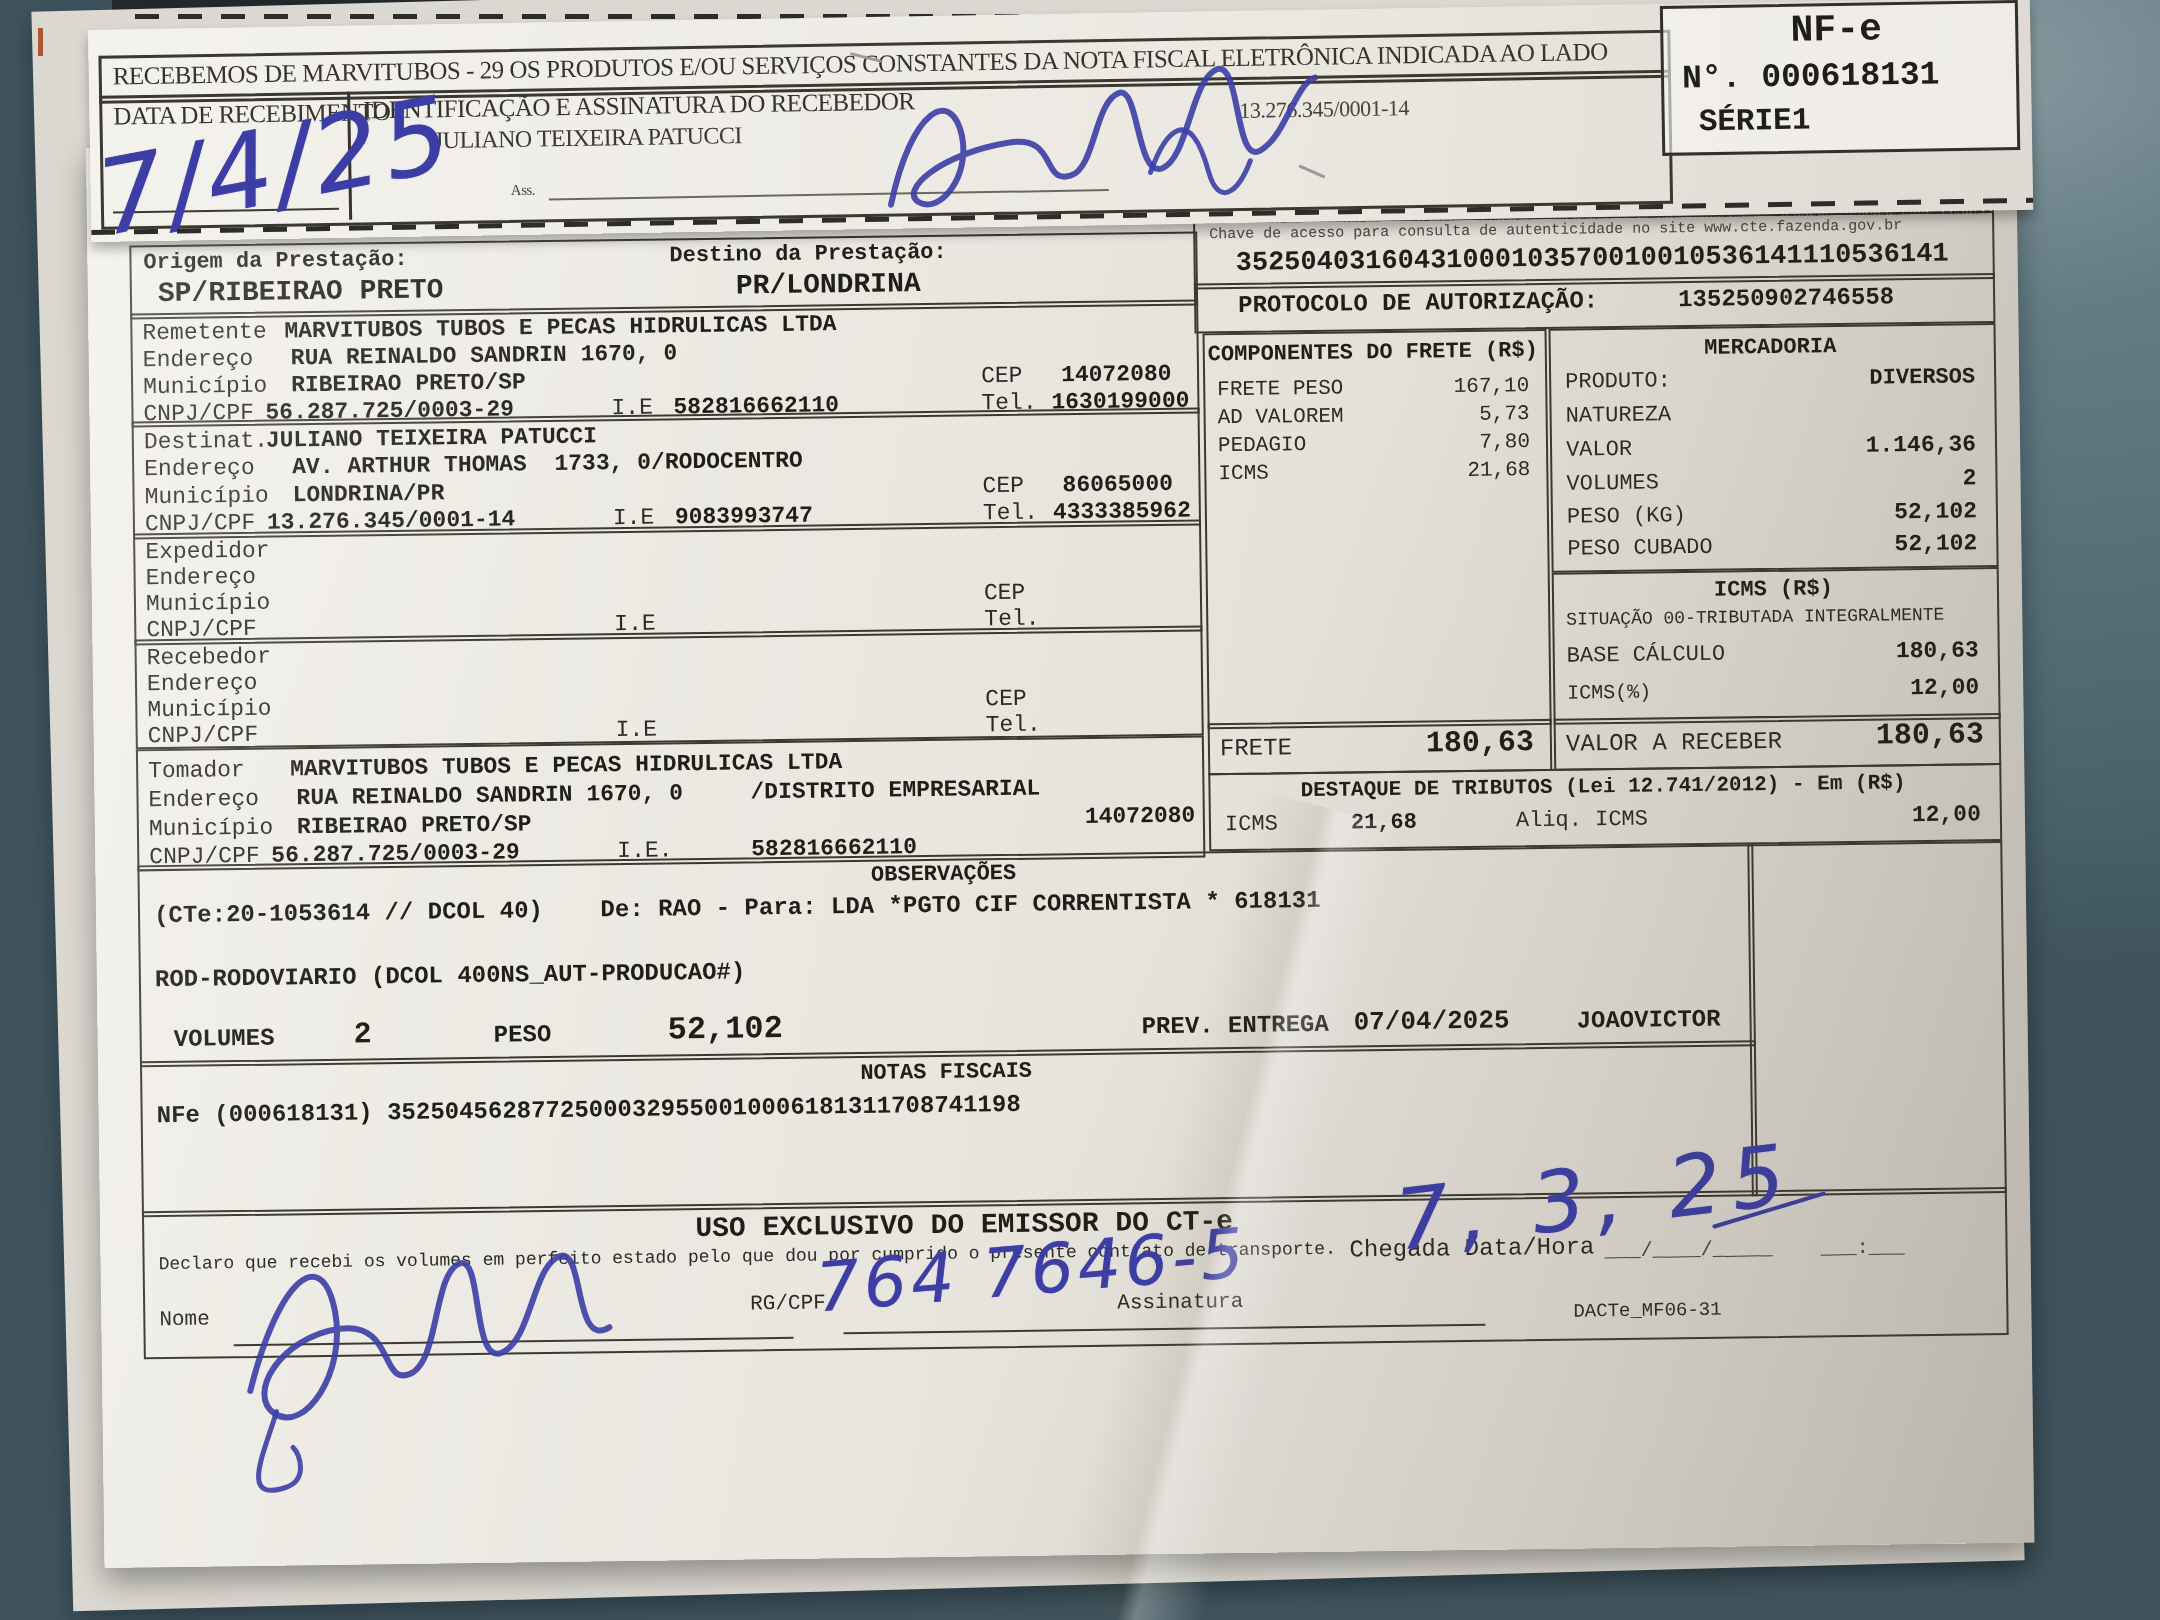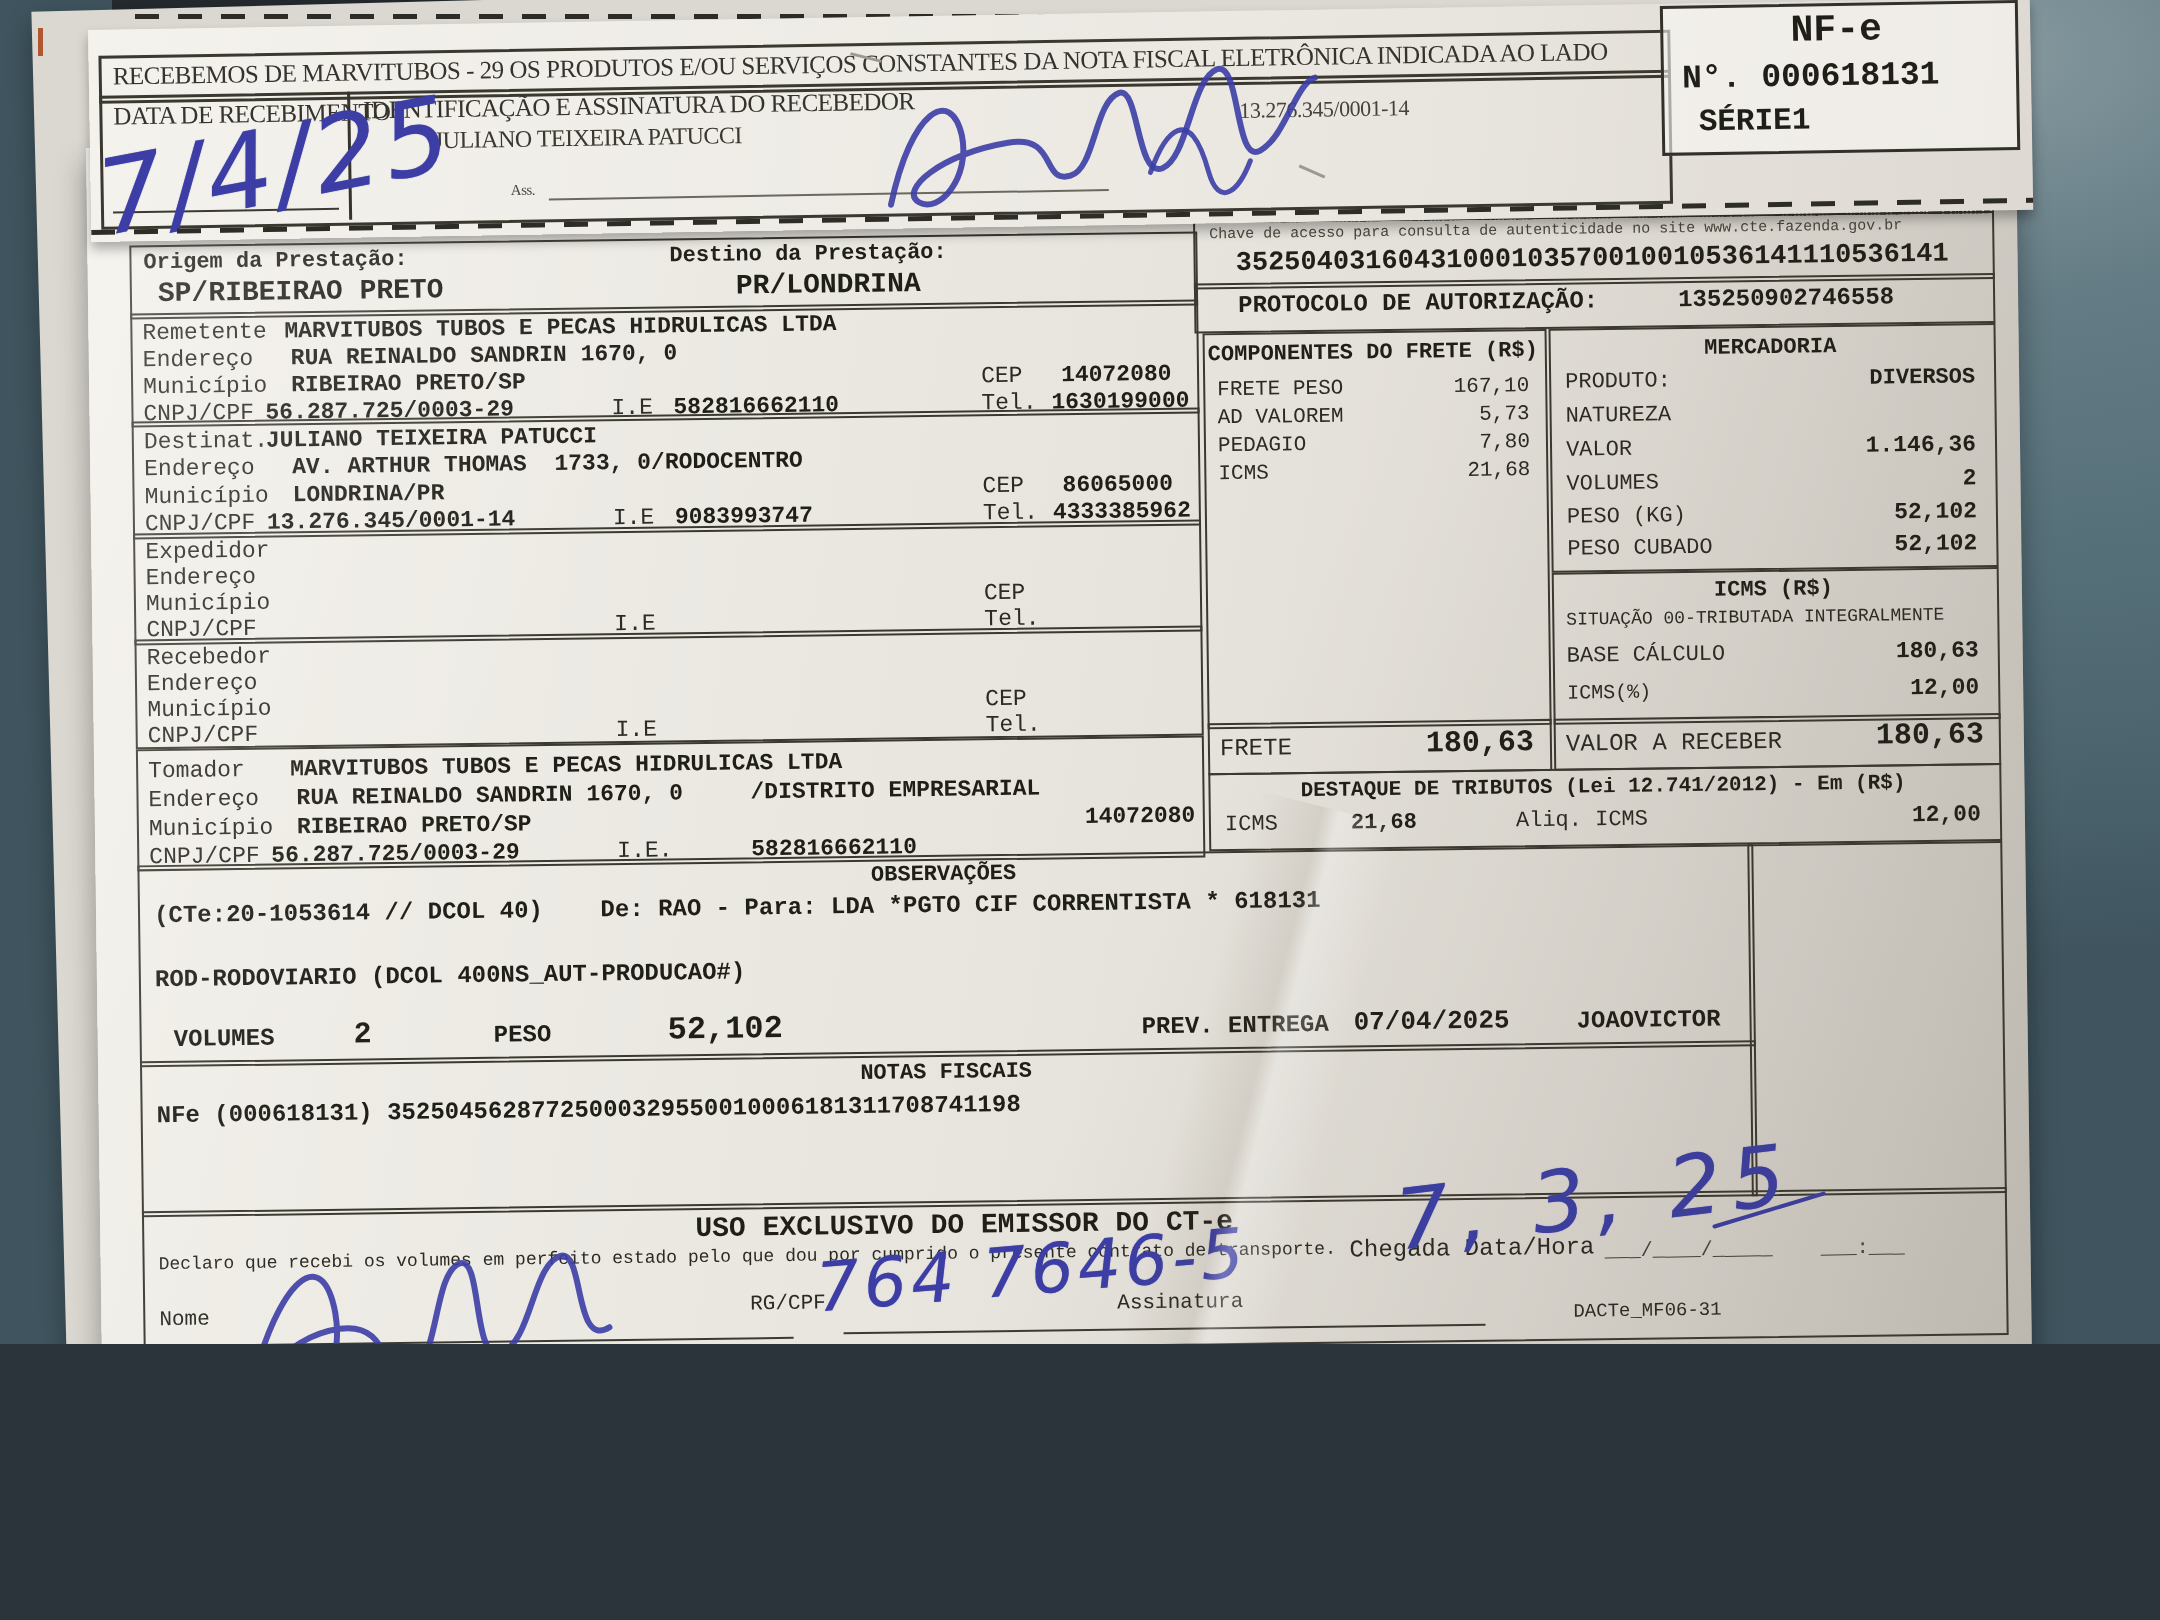--- a/index.html
+++ b/index.html
@@ -1,16 +1,16 @@
 <!DOCTYPE html>
 <html><head>
 <meta charset="utf-8">
 <style>
   html,body{margin:0;padding:0;background:#2a343a;}
-  .stage{position:relative;width:2160px;height:1344px;overflow:hidden;
+  .stage{position:relative;width:2160px;height:1620px;overflow:hidden;
     background:radial-gradient(1400px 900px at 92% 4%, #86999f 0%, #637b84 28%, #56707a 55%, #48606a 85%, #3f545e 100%);
     font-family:"Liberation Sans",sans-serif;}
   .abs{position:absolute;}
   .t{position:absolute;white-space:pre;color:#2b2a23;line-height:1.05;}
   .mono{font-family:"Liberation Mono","DejaVu Sans Mono",monospace;}
   .ser{font-family:"Liberation Serif","DejaVu Serif",serif;letter-spacing:-0.5px;}
   .b{font-weight:700;color:#1f1e17;}
   .bx{position:absolute;border:2px solid #3b392f;}
   .bx3{position:absolute;border:3px solid #32302a;}
   .hand{position:absolute;white-space:pre;font-family:"DejaVu Sans",sans-serif;font-style:italic;color:#3c3ea6;text-shadow:0 0 1px rgba(60,62,166,.6);}

